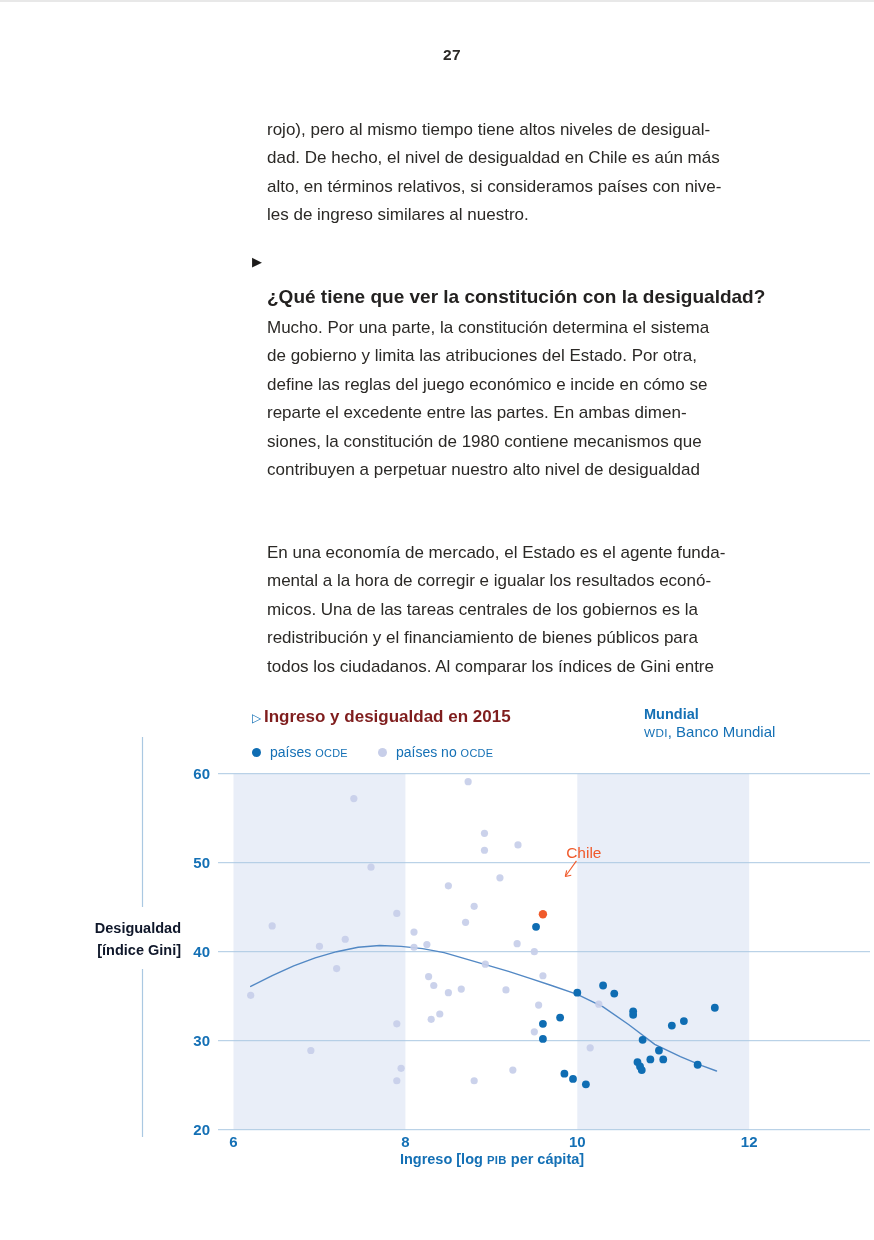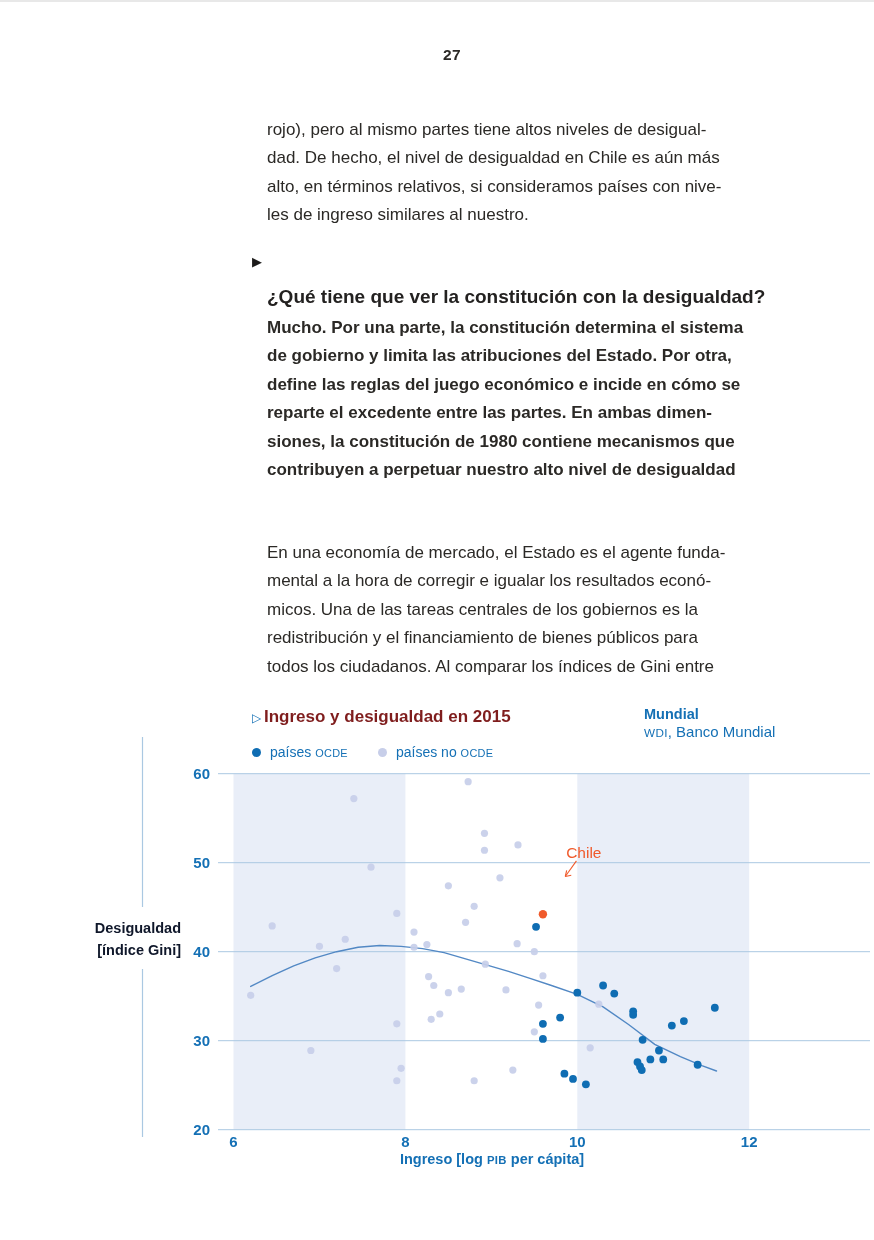--- a/index.html
+++ b/index.html
@@ -34,31 +34,31 @@
   svg text{font-family:"Liberation Sans","DejaVu Sans",sans-serif;}
 </style>
 </head>
 <body>
 
 <div class="page">
 
   <div class="abs page-number">27</div>
 
   <div class="abs para" style="top:114px;">
-      <div class="line">rojo), pero al mismo partes tiene altos niveles de desigual-</div>
+      <div class="line">rojo), pero al mismo tiempo tiene altos niveles de desigual-</div>
       <div class="line">dad. De hecho, el nivel de desigualdad en Chile es aún más</div>
       <div class="line">alto, en términos relativos, si consideramos países con nive-</div>
       <div class="line">les de ingreso similares al nuestro.</div>
     </div>
 
   <div class="abs bullet">▶</div>
 
   <h2 class="abs heading">¿Qué tiene que ver la constitución con la desigualdad?</h2>
 
-  <div class="abs para" style="top:312px;font-weight:bold;">
+  <div class="abs para" style="top:312px;">
       <div class="line">Mucho. Por una parte, la constitución determina el sistema</div>
       <div class="line">de gobierno y limita las atribuciones del Estado. Por otra,</div>
       <div class="line">define las reglas del juego económico e incide en cómo se</div>
       <div class="line">reparte el excedente entre las partes. En ambas dimen-</div>
       <div class="line">siones, la constitución de 1980 contiene mecanismos que</div>
       <div class="line">contribuyen a perpetuar nuestro alto nivel de desigualdad</div>
     </div>
 
   <div class="abs para" style="top:537px;">
       <div class="line">En una economía de mercado, el Estado es el agente funda-</div>

